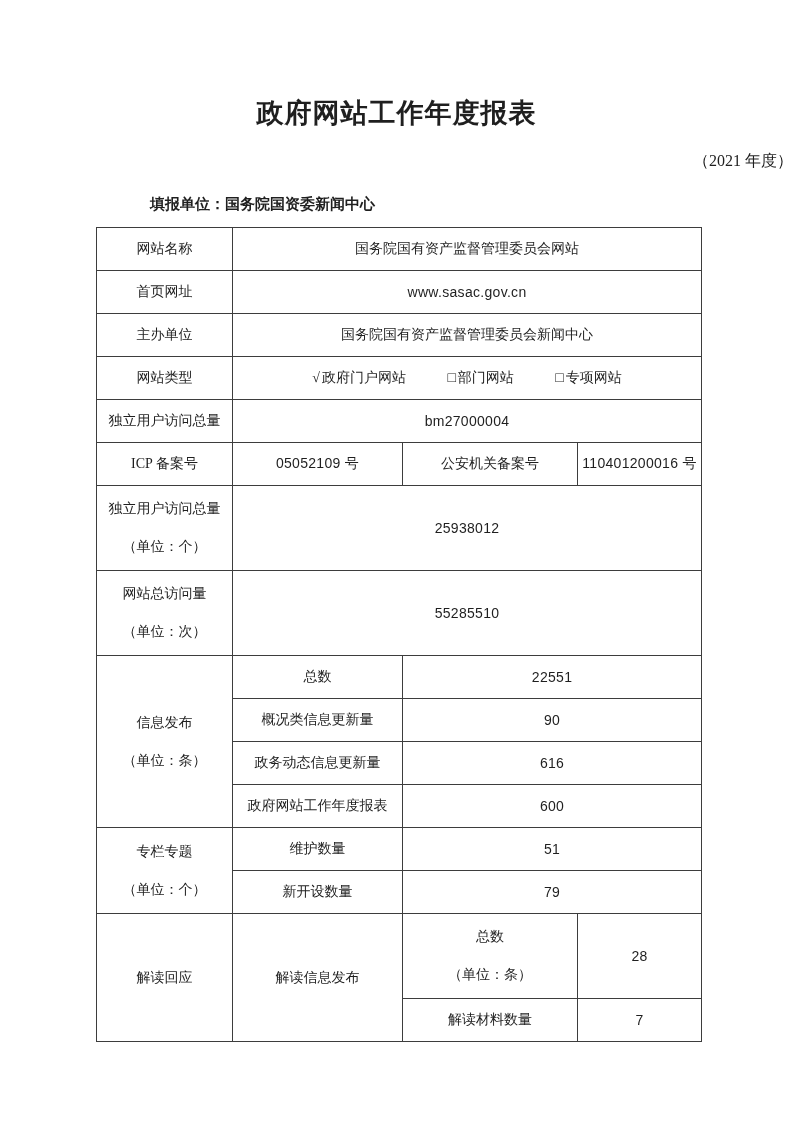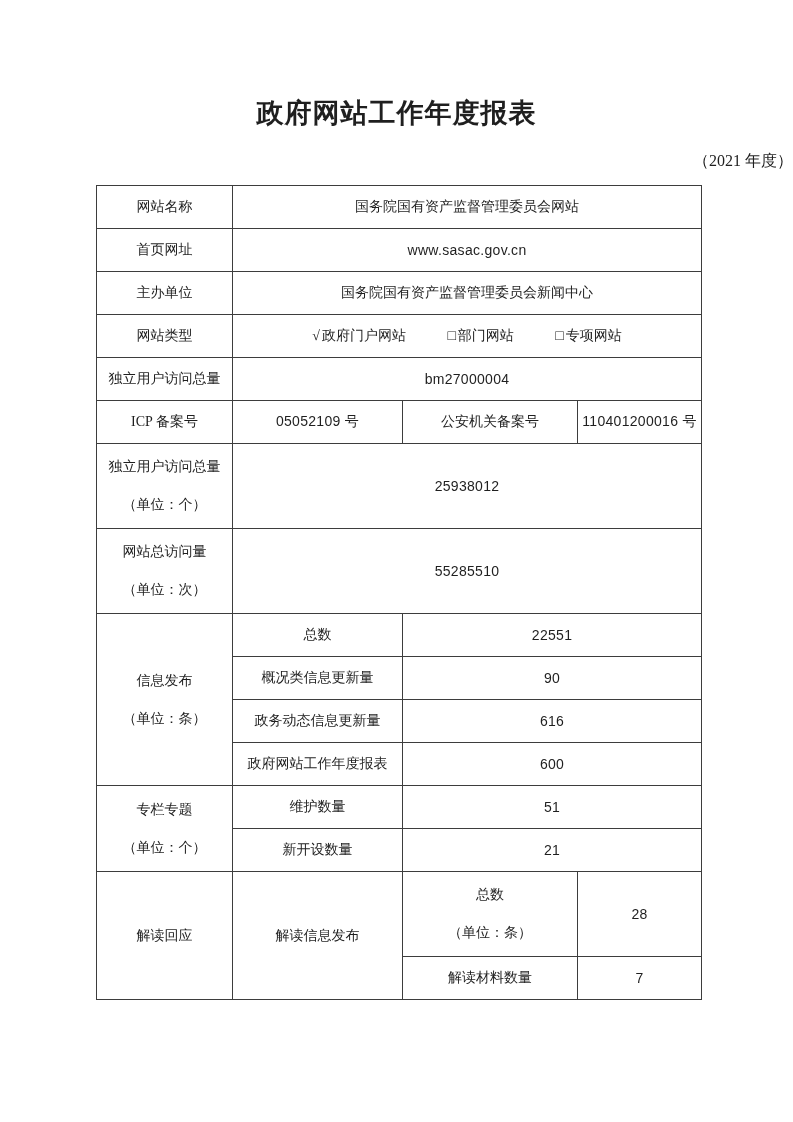--- a/index.html
+++ b/index.html
@@ -61,20 +61,23 @@
 </style>
 </head>
 <body>
 
 <div class="page">
 
   <h1 class="title">政府网站工作年度报表</h1>
 
   <div class="subtitle">（2021 年度）</div>
 
+  <div class="reporting-unit">
+    <span>填报单位：</span><span>国务院国资委新闻中心</span>
+  </div>
 
   <table class="report-table">
     <colgroup>
         <col class="c1">
         <col class="c2">
         <col class="c3">
         <col class="c4">
       </colgroup>
 
     <tbody>
@@ -154,21 +157,21 @@
     <tr class="h43">
       <td rowspan="2">
         <div>专栏专题</div>
         <div class="l2">（单位：个）</div>
       </td>
       <td>维护数量</td>
       <td colspan="2" class="num">51</td>
     </tr>
     <tr class="h43">
       <td>新开设数量</td>
-      <td colspan="2" class="num">21</td>
+      <td colspan="2" class="num">79</td>
     </tr>
 
     <tr class="h85">
       <td rowspan="2">解读回应</td>
       <td rowspan="2">解读信息发布</td>
       <td>
         <div>总数</div>
         <div class="l2">（单位：条）</div>
       </td>
       <td class="num">28</td>

